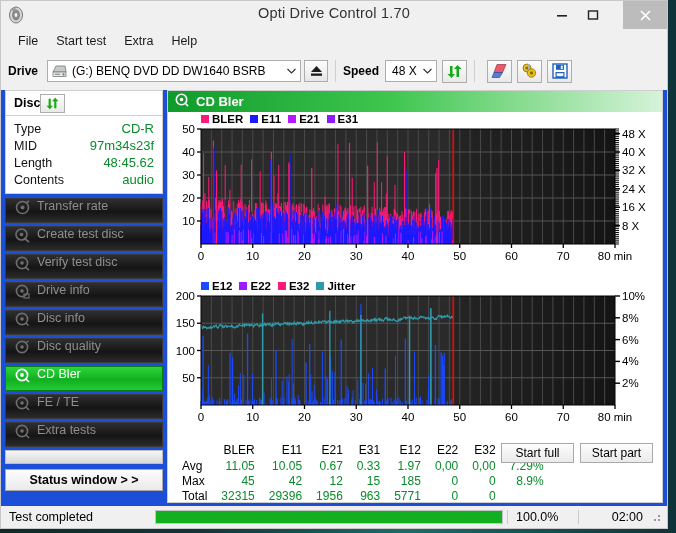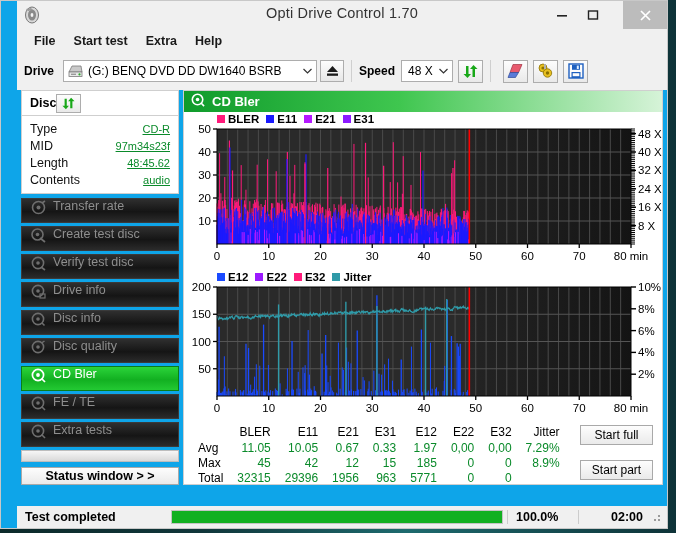--- a/index.html
+++ b/index.html
@@ -10,24 +10,24 @@
     font-size:12px;color:#000;
   }
   
   #desktop{
     position:absolute;left:0;top:0;width:676px;height:533px;
     background:
       linear-gradient(90deg,#0c2a2a 0%,#10363a 30%,#1d6a6e 60%,#0e3338 100%);
   }
   #win{
     position:absolute;left:0;top:0;width:668px;height:529px;
-    background:#0ea5e9;
+    background:#1d4ed8;
     border:1px solid #c8c8c8;
     box-sizing:border-box;
-    display:flex;flex-direction:column;padding-left:16px;
+    display:flex;flex-direction:column;
   }
   
   #titlebar{
     height:28px;flex:0 0 28px;position:relative;background:#f0f0f0;
     border-bottom:0px solid transparent;
   }
   #app-icon{
     position:absolute;left:6px;top:4px;width:20px;height:20px;
   }
   #title-text{
@@ -41,21 +41,21 @@
   #btn-min{right:90px;}
   #btn-max{right:59px;}
   #btn-close{right:0;width:44px;background:#bcbcbc;}
   .wbtn svg{display:block;}
   
   #menubar{
     height:23px;flex:0 0 23px;display:flex;align-items:center;
     padding-left:8px;gap:0px;background:#f0f0f0;
   }
   .menu-item{
-    padding:2px 9px;font-size:12.5px;color:#1a1a1a;cursor:default;font-weight:bold;
+    padding:2px 9px;font-size:12.5px;color:#1a1a1a;cursor:default;
   }
   
   #toolbar{
     height:38px;flex:0 0 38px;display:flex;align-items:center;
     padding:0 7px;background:#f0f0f0;gap:0;
   }
   #drive-label{font-weight:bold;font-size:12px;margin-right:9px;}
   #drive-combo{
     width:254px;height:22px;background:#fff;border:1px solid #adadad;
     display:flex;align-items:center;box-sizing:border-box;position:relative;
@@ -97,21 +97,21 @@
   }
   #disc-head .t{font-weight:bold;font-size:12.5px;}
   #disc-refresh{
     width:25px;height:19px;border:1px solid #adadad;
     background:linear-gradient(#fdfdfd,#e9e9e9);
     display:flex;align-items:center;justify-content:center;box-sizing:border-box;
   }
   #disc-rows{padding:4px 8px 5px 8px;}
   .drow{display:flex;justify-content:space-between;align-items:center;height:17px;}
   .drow .k{font-size:12.5px;color:#111;}
-  .drow .v{font-size:11px;color:#0a8a2a;font-weight:normal;text-decoration:underline;}
+  .drow .v{font-size:13px;color:#0a8a2a;font-weight:normal;}
   #label-row{display:flex;align-items:center;height:24px;margin-top:1px;}
   #label-row .k{font-size:12.5px;width:44px;}
   #label-input{
     flex:1;height:19px;border:1px solid #b4b4b4;background:#fff;
     box-sizing:border-box;margin-right:4px;
   }
   #label-btn{
     width:25px;height:21px;border:1px solid #adadad;
     background:linear-gradient(#fdfdfd,#e9e9e9);
     display:flex;align-items:center;justify-content:center;box-sizing:border-box;
@@ -168,32 +168,32 @@
   #stats th{
     font-weight:normal;color:#000;text-align:right;padding:0 7px 1px 7px;
     height:15px;
   }
   #stats th.rowhdr{text-align:left;padding-left:4px;}
   #stats td{
     text-align:right;padding:0 7px;height:15px;color:#0a8a2a;
   }
   #stats td.rowhdr{text-align:left;color:#000;padding-left:4px;}
   #start-btns{
-    position:absolute;right:9px;top:3px;display:flex;flex-direction:column;gap:15px;
+    position:absolute;right:9px;top:3px;display:flex;flex-direction:row;gap:6px;
   }
   .startbtn{
     width:73px;height:20px;border:1px solid #a9a9a9;
     background:linear-gradient(#fdfdfd,#eaeaea);
     display:flex;align-items:center;justify-content:center;
     font-size:12px;box-sizing:border-box;
   }
   
   #statusbar{
     height:22px;flex:0 0 22px;display:flex;align-items:center;
-    background:#f0f0f0;padding:0 2px;margin-top:21px;font-weight:bold;
+    background:#f0f0f0;padding:0 2px;margin-top:3px;
   }
   #status-text{padding-left:6px;font-size:12.5px;flex:0 0 146px;}
   #progress-outer{
     flex:1;height:14px;background:#e6e6e6;border:1px solid #c4c4c4;
     box-sizing:border-box;position:relative;margin-right:4px;
   }
   #progress-fill{position:absolute;left:0;top:0;bottom:0;background:#12b021;}
   #pct{width:62px;text-align:left;font-size:12.5px;border-left:1px solid #ccc;padding-left:8px;}
   #elapsed{width:64px;text-align:right;font-size:12.5px;border-left:1px solid #ccc;padding-right:6px;}
   #grip{width:14px;height:14px;margin-right:2px;}

